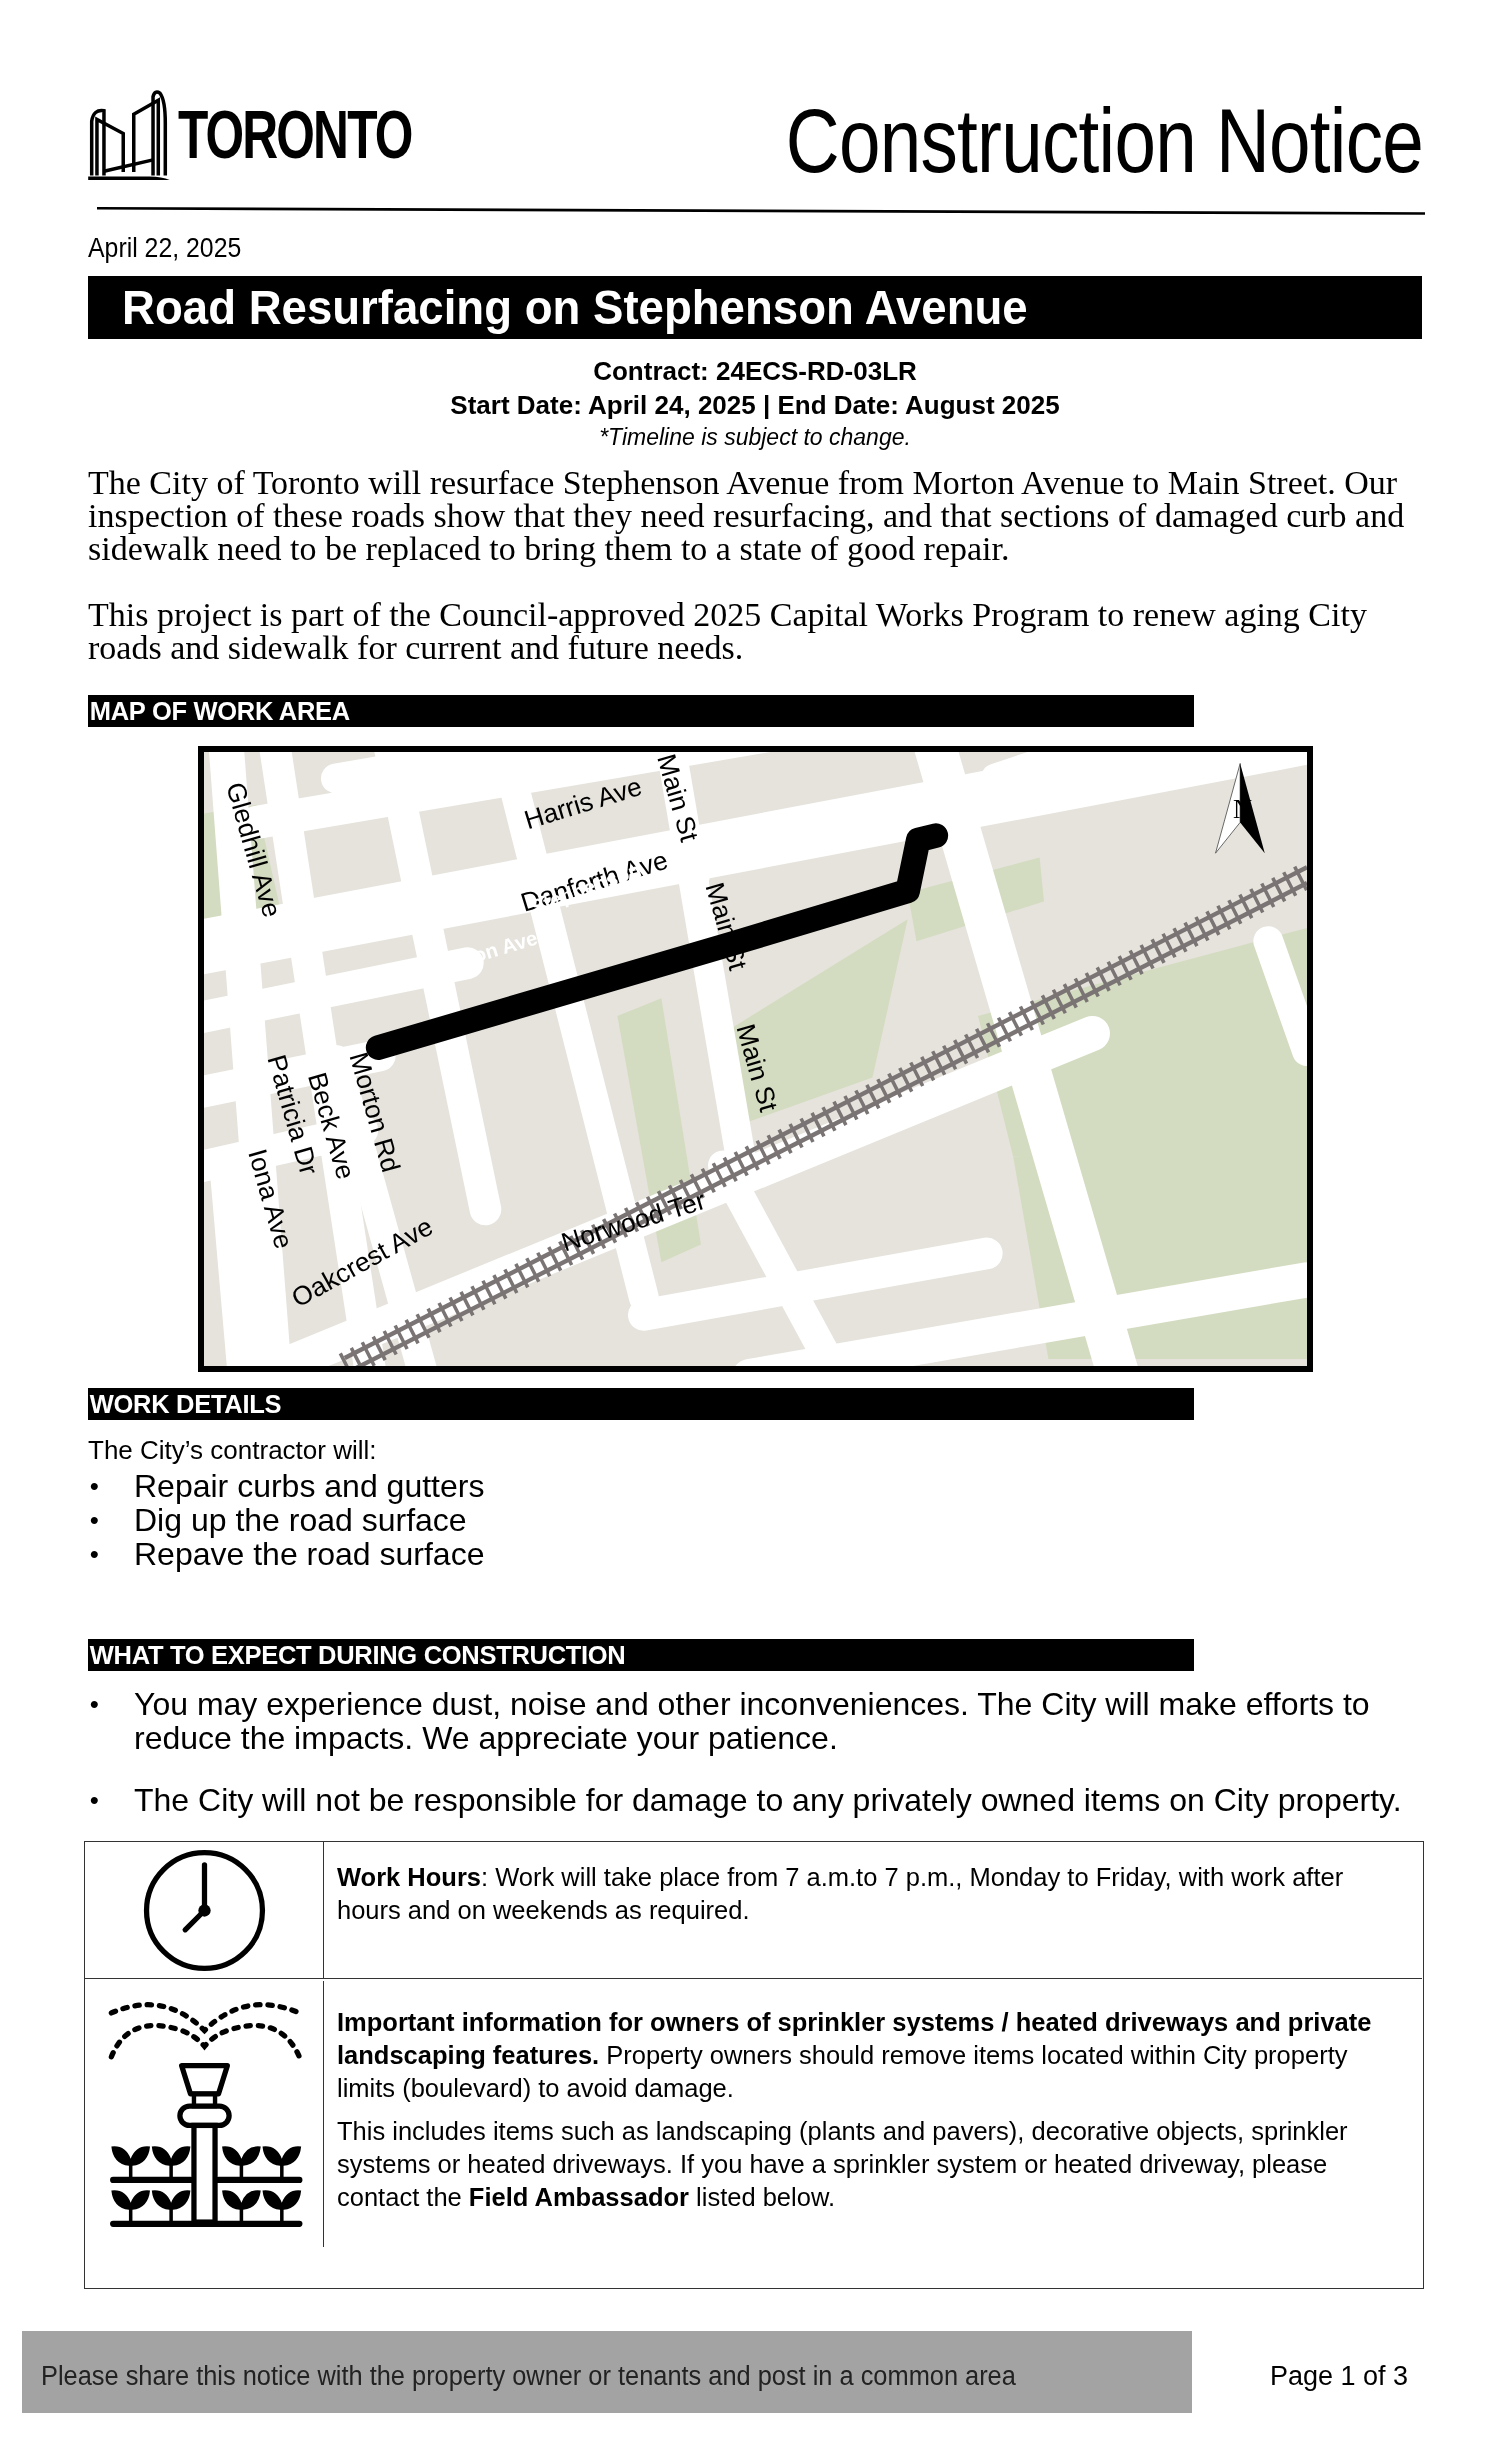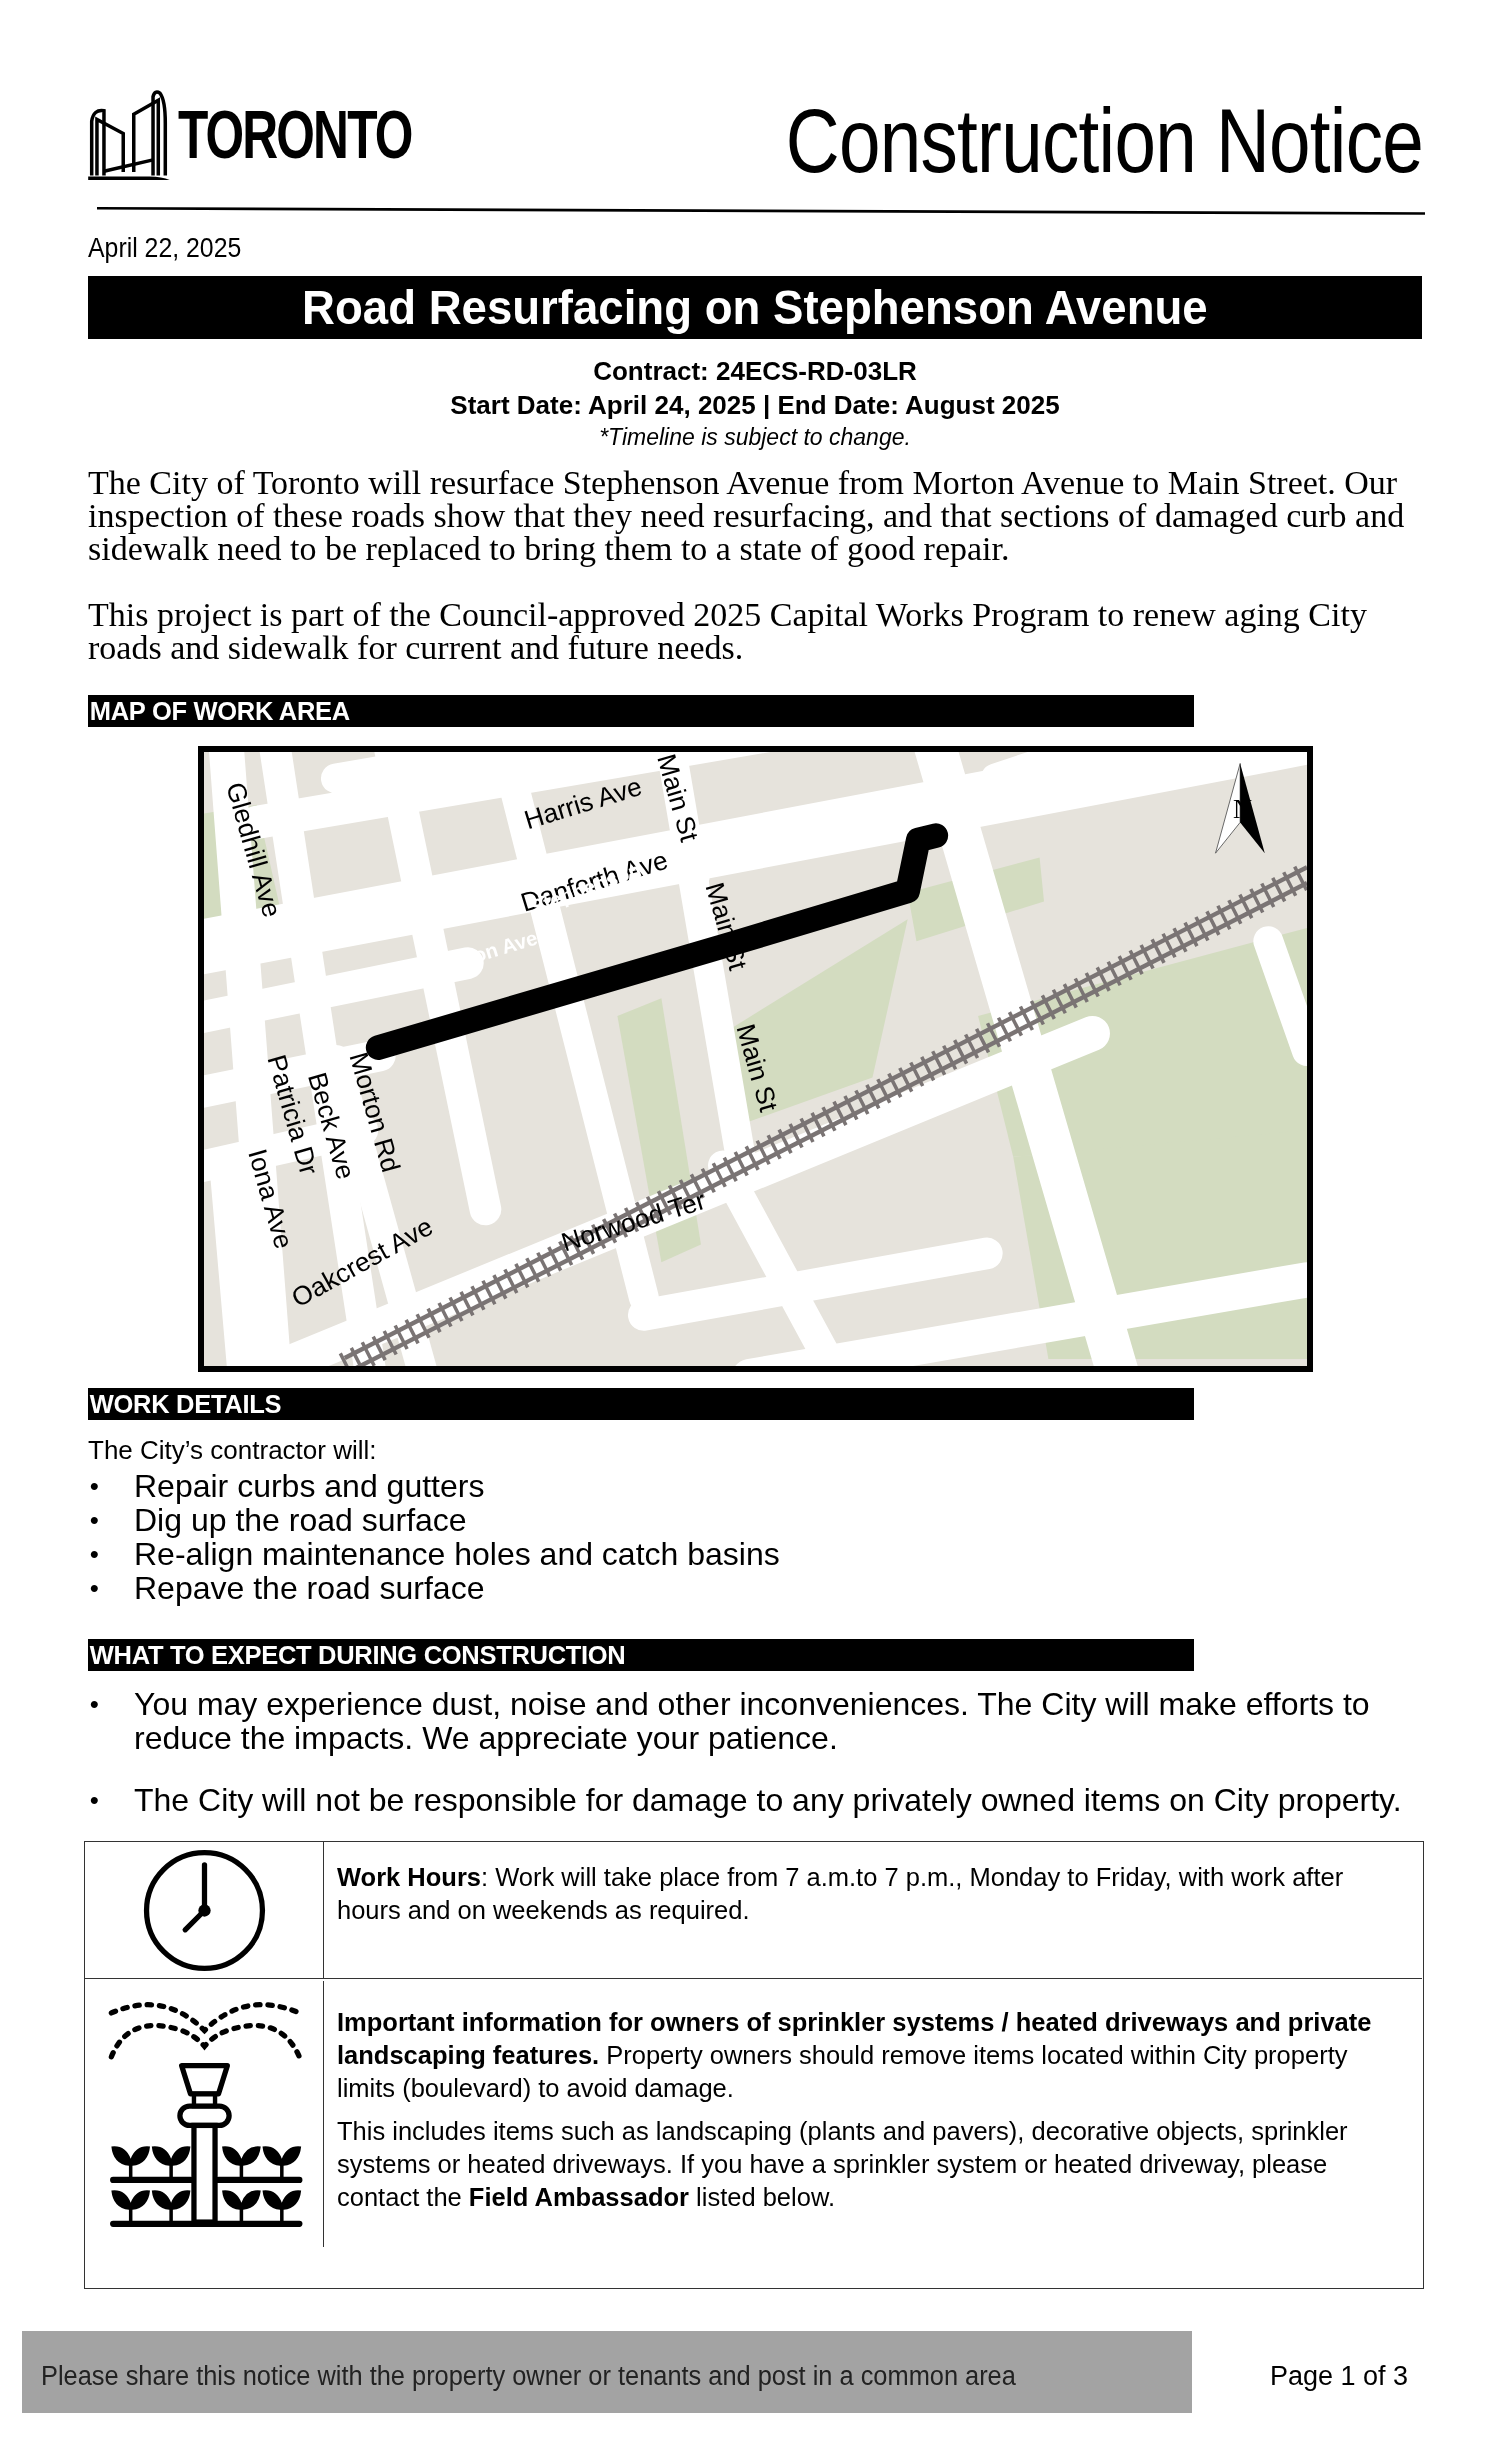--- a/index.html
+++ b/index.html
@@ -9,21 +9,21 @@
   .abs { position: absolute; }
 
   
   #logo { left: 88px; top: 88px; width: 290px; height: 92px; }
   #logo-word { position: absolute; left: 90px; top: 12.3px; font-family: "Liberation Sans", sans-serif; font-weight: bold; font-size: 69px; letter-spacing: -2.6px; transform: scaleX(0.72); transform-origin: left top; line-height: 1; }
   #doc-title { right: 72px; top: 95px; font-size: 91px; font-weight: normal; line-height: 1; letter-spacing: -0.9px; transform: scaleX(0.82); transform-origin: right top; white-space: nowrap; }
   #header-rule { left: 97px; top: 206px; width: 1328px; height: 8.8px; }
   #notice-date { left: 88px; top: 233px; font-size: 27px; transform: scaleX(0.92); transform-origin: left top; }
 
   
-  #title-bar { left: 88px; top: 276px; width: 1334px; height: 63px; background: #000; color: #fff; text-align: center; }
+  #title-bar { left: 88px; top: 276px; width: 1334px; height: 63px; background: #000; color: #fff; text-align: left; }
   #title-bar span { display: inline-block; font-weight: bold; font-size: 49px; line-height: 63px; transform: scaleX(0.93); }
 
   .center-line { left: 88px; width: 1334px; text-align: center; }
   #contract { top: 356px; font-weight: bold; font-size: 26px; }
   #dates { top: 390px; font-weight: bold; font-size: 26px; }
   #timeline-note { top: 424px; font-style: italic; font-size: 23px; }
 
   .para { left: 88px; width: 1337px; font-size: 34px; line-height: 33px; font-family: Liberation Serif, serif; }
   #para1 { top: 466px; }
   #para2 { top: 598px; }
@@ -172,21 +172,20 @@
       <text x="22" y="70" font-family="Liberation Serif, serif" font-size="30" fill="#000">N</text>
     </g>
   </svg>
 </div>
 
 <div id="sec-work" class="abs section-bar">WORK DETAILS</div>
 <div id="work-intro" class="abs">The City’s contractor will:</div>
 <ul id="work-list" class="bullet-list">
   <li>Repair curbs and gutters</li>
   <li>Dig up the road surface</li>
-  <li>Re-align maintenance holes and catch basins</li>
   <li>Repave the road surface</li>
 </ul>
 
 <div id="sec-expect" class="abs section-bar">WHAT TO EXPECT DURING CONSTRUCTION</div>
 <ul id="expect-list" class="bullet-list">
   <li>You may experience dust, noise and other inconveniences. The City will make efforts to reduce the impacts. We appreciate your patience.</li>
   <li>The City will not be responsible for damage to any privately owned items on City property.</li>
 </ul>
 
 <div id="info-table" class="abs">

